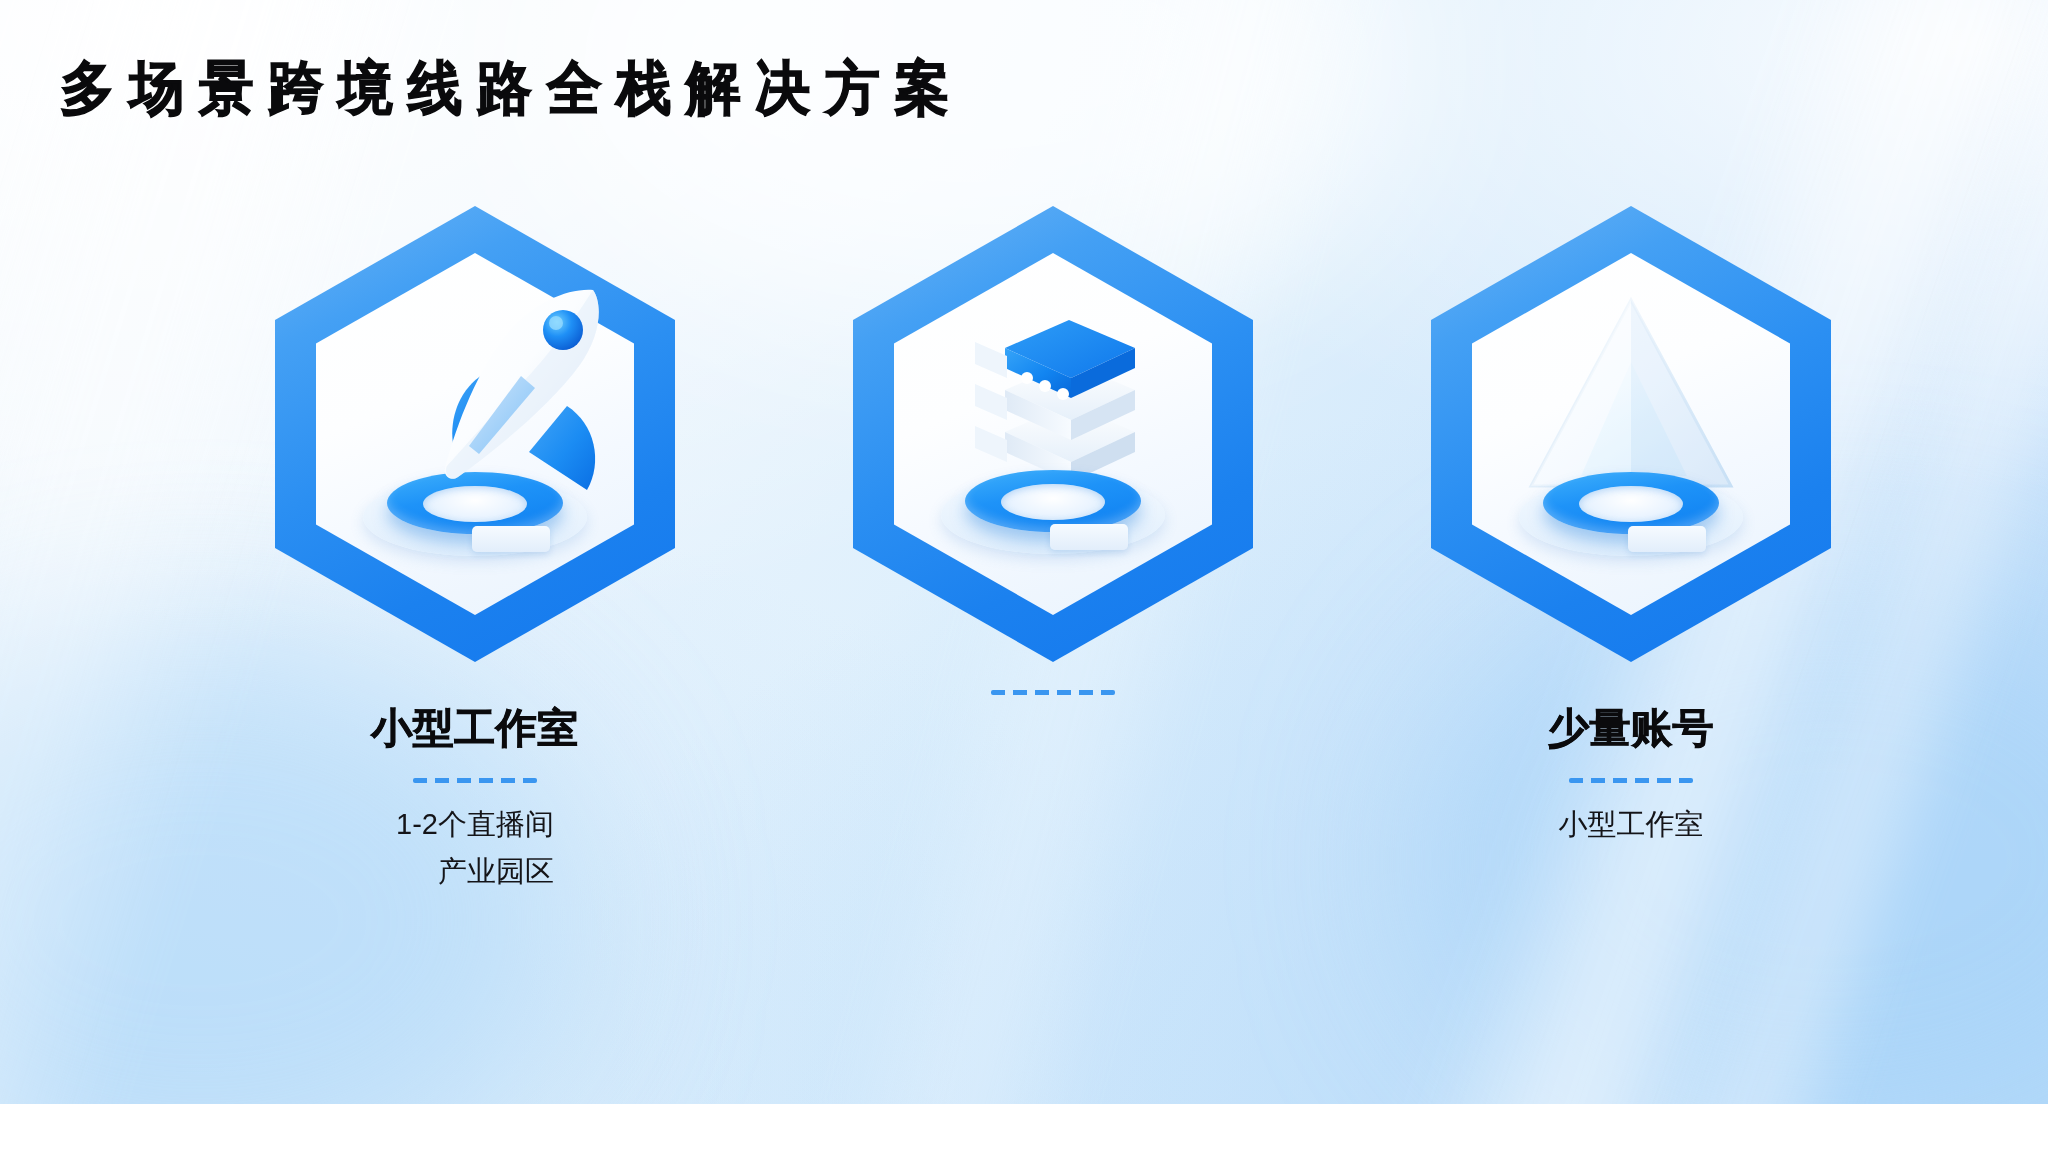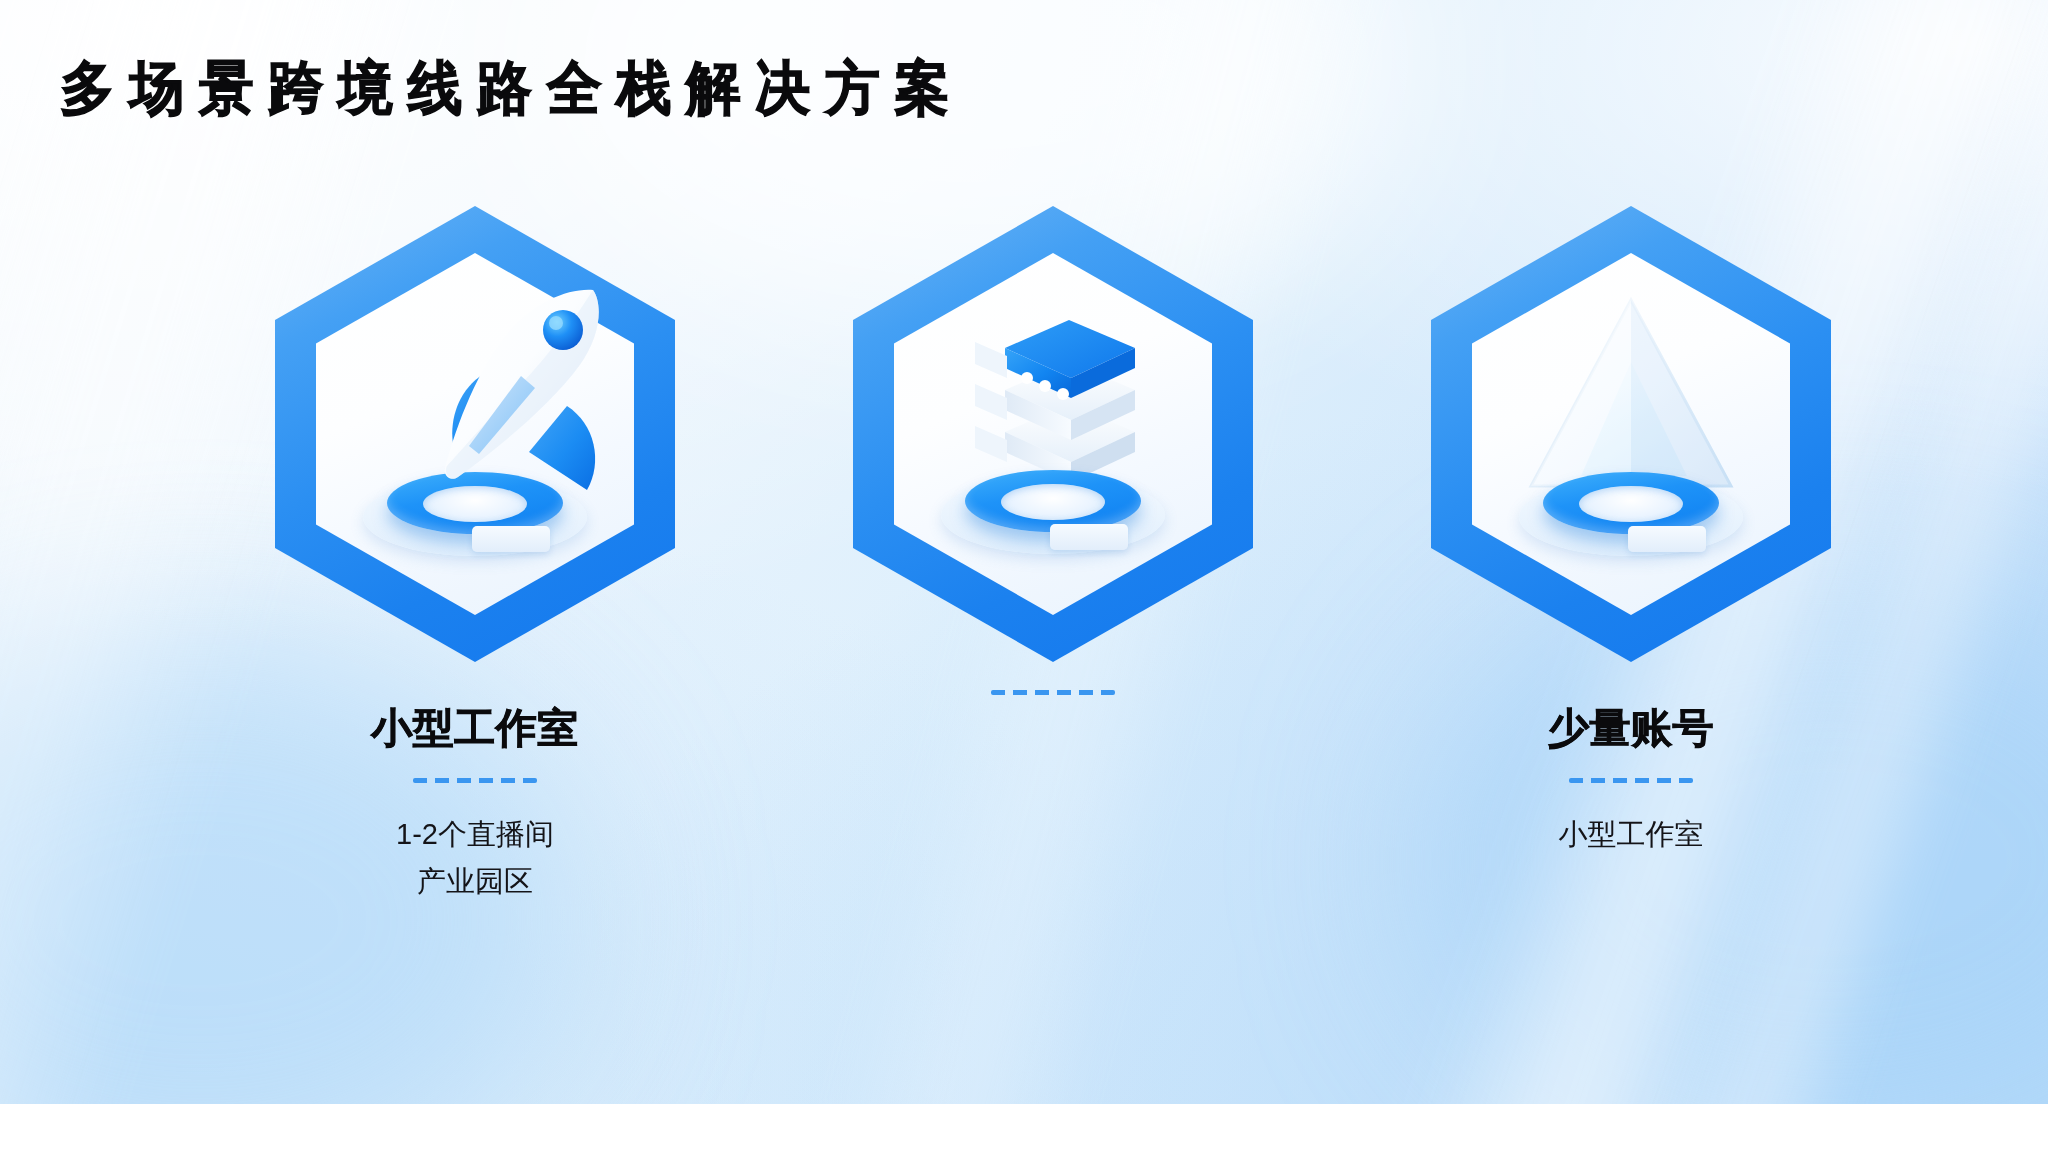--- a/index.html
+++ b/index.html
@@ -164,22 +164,22 @@
   .divider {
     margin-top: 22px;
     width: 124px;
     height: 5px;
     background: repeating-linear-gradient(90deg,
         #3a96f0 0px, #3a96f0 14px,
         rgba(58,150,240,0) 14px, rgba(58,150,240,0) 22px);
     border-radius: 2px;
   }
   .card-lines {
-    margin-top: 28px;
-    text-align: center;
+    margin-top: 18px;
+    text-align: right;
   }
   .card-lines .line {
     font-size: 29px;
     line-height: 1.62;
     color: #141418;
     white-space: nowrap;
     font-weight: 500;
   }
 </style>
 </head>

